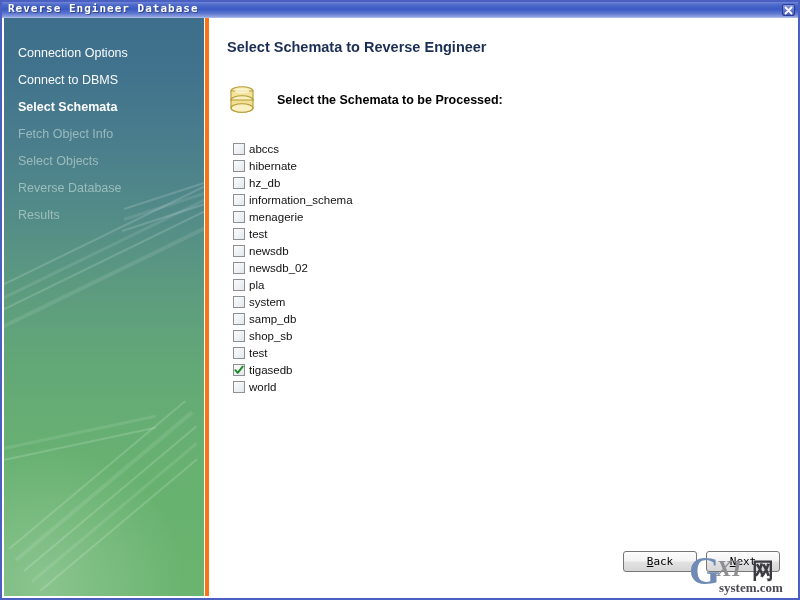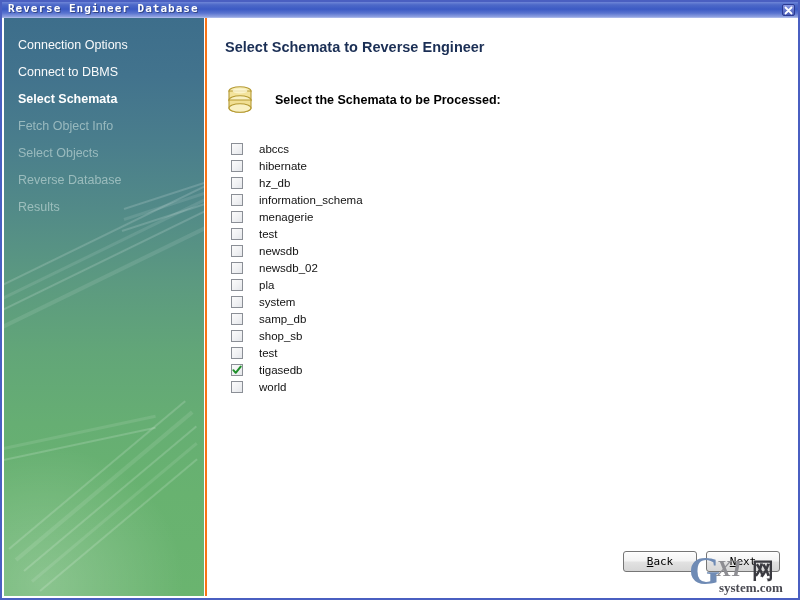--- a/index.html
+++ b/index.html
@@ -76,21 +76,21 @@
   #sidebar .glow {
     position: absolute;
     left: -30px; bottom: -40px;
     width: 230px; height: 210px;
     background: radial-gradient(ellipse at 30% 75%, rgba(255,255,255,.22), rgba(255,255,255,0) 62%);
     pointer-events: none;
   }
 
   #steps {
     position: relative;
-    padding-top: 14px;
+    padding-top: 22px;
     z-index: 2;
   }
   .step {
     height: 27px;
     line-height: 27px;
     padding-left: 14px;
     font-size: 12.5px;
     color: #ffffff;
     white-space: nowrap;
     cursor: pointer;
@@ -98,21 +98,21 @@
   .step.done { color: #ffffff; opacity: .97; }
   .step.current { font-weight: bold; color: #ffffff; }
   .step.pending { color: #c9dedc; opacity: .62; }
 
   
   #main {
     position: absolute;
     left: 203px; top: 16px;
     width: 593px; height: 578px;
     background: #ffffff;
-    border-left: 2px solid #f97316;
+    border-left: 4px solid #f97316;
   }
   #page-heading {
     position: absolute;
     left: 18px; top: 21px;
     font-size: 14.5px;
     font-weight: bold;
     color: #1b2f55;
     white-space: nowrap;
   }
   #section-row {
@@ -144,21 +144,21 @@
   }
   .cb {
     width: 12px; height: 12px;
     border: 1px solid #8b8f96;
     background: linear-gradient(135deg, #fbfbfb 0%, #f0f1f3 55%, #e4e6ea 100%);
     display: flex; align-items: center; justify-content: center;
     flex: 0 0 auto;
   }
   .cb svg { display: block; }
   .schema-label {
-    margin-left: 16px;
+    margin-left: 4px;
     font-size: 11.5px;
     color: #111111;
     white-space: nowrap;
   }
 
   
   #button-bar {
     position: absolute;
     right: 18px; bottom: 24px;
     display: flex;

